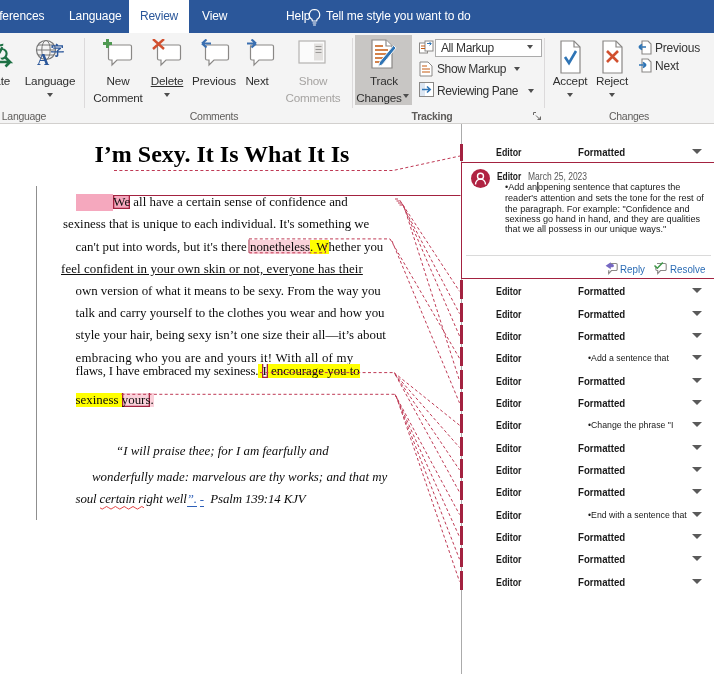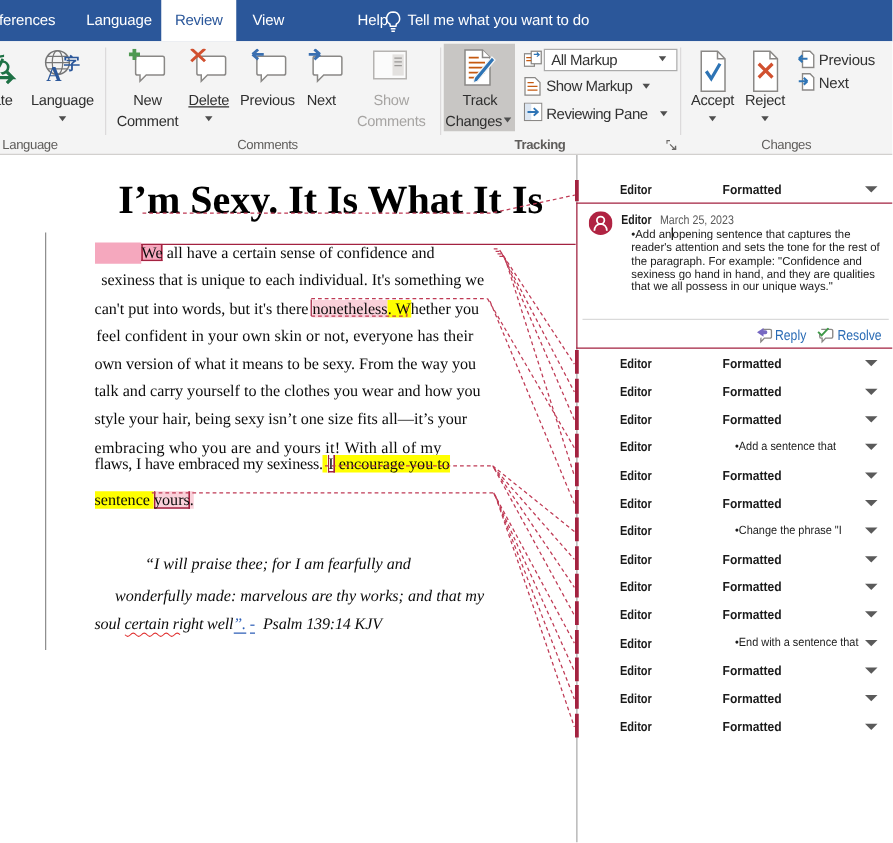--- a/index.html
+++ b/index.html
@@ -43,21 +43,21 @@
 <div class="abs" id="tabbar"></div>
 <div class="tab" style="left:-16px;">References</div>
 <div class="tab" style="left:69px;">Language</div>
 <div id="revtab">Review</div>
 <div class="tab" style="left:202px;">View</div>
 <div class="tab" style="left:258px;margin-left:28px;">Help</div>
 <svg class="abs" style="left:306px;top:7px;" width="17" height="20" viewBox="0 0 17 20">
  <path d="M8.5 2.5 a5.2 5.2 0 0 1 2.6 9.7 l-0.4 1.8 h-4.4 l-0.4 -1.8 A5.2 5.2 0 0 1 8.5 2.5 z" fill="none" stroke="#fff" stroke-width="1.2"></path>
  <path d="M6.6 16 h3.8 M7.1 18 h2.8" stroke="#fff" stroke-width="1.2" fill="none"></path>
 </svg>
-<div class="tab" style="left:326px;">Tell me what you want to do</div>
+<div class="tab" style="left:326px;">Tell me style you want to do</div>
 
 <div class="abs" id="ribbon"></div>
 <div class="gdiv" style="left:84px;top:38px;height:70px;"></div>
 <div class="gdiv" style="left:352px;top:38px;height:70px;"></div>
 <div class="gdiv" style="left:544px;top:38px;height:70px;"></div>
 
 <svg class="abs" style="left:-12px;top:38px;" width="28" height="30" viewBox="0 0 28 30">
   <text x="2" y="18" font-size="19" fill="#1e7145" font-weight="bold">あ</text>
   <path d="M10 24 l12 0 l-4.5 -4.5 M22 24 l-4.5 4.5" stroke="#1e7145" stroke-width="2.6" fill="none"></path>
 </svg>
@@ -164,33 +164,33 @@
 </svg>
 <div class="rlabel" style="left:655px;top:41px;letter-spacing:-0.2px;">Previous</div>
 <svg class="abs" style="left:638px;top:58px;" width="14" height="15" viewBox="0 0 14 15">
   <path d="M4 1 h6 l3 3 v10 h-9 z" fill="#fff" stroke="#8a8886" stroke-width="1.1"></path>
   <path d="M1 7 h7 m0 0 l-3 -2.7 m3 2.7 l-3 2.7" stroke="#2e74b5" stroke-width="1.7" fill="none"></path>
 </svg>
 <div class="rlabel" style="left:655px;top:59px;letter-spacing:-0.2px;">Next</div>
 <div class="glabel" style="left:569px;">Changes</div>
 
 <div class="abs" id="T" style="left:94.5px;top:141px;font-family:'Liberation Serif',serif;
-     font-size:32px;font-weight:bold;color:#000;white-space:nowrap;">I’m Sexy. It Is What It Is</div>
+     font-size:24px;font-weight:bold;color:#000;white-space:nowrap;">I’m Sexy. It Is What It Is</div>
 <div class="abs" style="left:36px;top:186px;width:1px;height:334px;background:#8f8f8f;"></div>
 
 <div class="docline" id="L1" style="left:75.6px;top:194px;"><span id="sp_ind" style="background:#f5a8be;display:inline-block;width:37.7px;">&nbsp;</span><span id="sp_we" style="background:#f5a8be;box-shadow:inset 1.3px 0 0 #a32240, inset -1.3px 0 0 #a32240, inset 0 -1.3px 0 #a32240;">We</span> all have a certain sense of confidence and</div>
-<div class="docline" id="L2" style="left:81px;top:216.4px;letter-spacing:-0.03px;text-align:center;">sexiness that is unique to each individual. It's something we</div>
+<div class="docline" id="L2" style="left:63px;top:216.4px;letter-spacing:-0.03px;text-align:center;">sexiness that is unique to each individual. It's something we</div>
 <div class="docline" id="L3" style="left:75.6px;top:238.6px;">can't put into words, but it's there <span class="hlp" id="sp_non">nonetheless</span><span class="hly" id="sp_W">. W</span>hether you</div>
-<div class="docline" id="L4" style="left:77px;top:260.8px;letter-spacing:0.1px;">feel confident in your own skin or not, everyone has their</div>
+<div class="docline" id="L4" style="left:61px;top:260.8px;letter-spacing:0.1px;text-decoration:underline;">feel confident in your own skin or not, everyone has their</div>
 <div class="docline" id="L5" style="left:75.6px;top:283px;letter-spacing:-0.04px;">own version of what it means to be sexy. From the way you</div>
 <div class="docline" id="L6" style="left:75.6px;top:305.2px;">talk and carry yourself to the clothes you wear and how you</div>
-<div class="docline" id="L7" style="left:75.6px;top:327.4px;">style your hair, being sexy isn’t one size fits all—it’s your</div>
+<div class="docline" id="L7" style="left:75.6px;top:327.4px;">style your hair, being sexy isn’t one size their all—it’s about</div>
 <div class="docline" id="L8" style="left:75.6px;top:349.6px;letter-spacing:0.2px;">embracing who you are and yours it! With all of my</div>
 <div class="docline" id="L9" style="left:75.6px;top:363px;"><span style="letter-spacing:-0.17px;">flaws, I have embraced my sexiness.</span><span class="hly">&nbsp;</span><span id="sp_I" style="background:#fff;padding:0 1px;box-shadow:inset 1.3px 0 0 #a32240, inset -1.3px 0 0 #a32240, inset 0 -1.3px 0 #a32240;">I</span><span class="hly" id="sp_enc">&nbsp;encourage you to</span></div>
-<div class="docline" id="L10" style="left:75.6px;top:391.8px;"><span class="hly" id="sp_emb">sentence </span><span class="hlp" id="sp_yours" style="box-shadow:inset 1.3px 0 0 #a32240, inset -1.3px 0 0 #a32240, inset 0 -1.3px 0 #a32240;">yours</span><span class="hlp">.</span></div>
+<div class="docline" id="L10" style="left:75.6px;top:391.8px;"><span class="hly" id="sp_emb">sexiness </span><span class="hlp" id="sp_yours" style="box-shadow:inset 1.3px 0 0 #a32240, inset -1.3px 0 0 #a32240, inset 0 -1.3px 0 #a32240;">yours</span><span class="hlp">.</span></div>
 
 <div class="docline" id="Q1" style="left:116px;top:443px;font-style:italic;">“I will praise thee; for I am fearfully and</div>
 <div class="docline" id="Q2" style="left:92px;top:468.6px;font-style:italic;">wonderfully made: marvelous are thy works; and that my</div>
 <div class="docline" id="Q3" style="left:75.6px;top:491.2px;font-style:italic;letter-spacing:-0.14px;">soul <span id="knoweth">certain</span> right well<span style="color:#2e5fb7;border-bottom:1px solid #2e5fb7;">”.</span><span style="color:#2e5fb7;">&nbsp;<span style="border-bottom:1px solid #2e5fb7;">-</span></span> Psalm 139:14 KJV</div>
 
 <div class="abs" id="pdiv"></div>
 <div class="prow-ed" style="top:146px;">Editor</div>
 <div class="prow-fm" style="top:146px;">Formatted</div>
 <div class="pcaret" style="top:149px;"></div>
 <div class="pdash" style="top:144px;height:16.5px;"></div>

